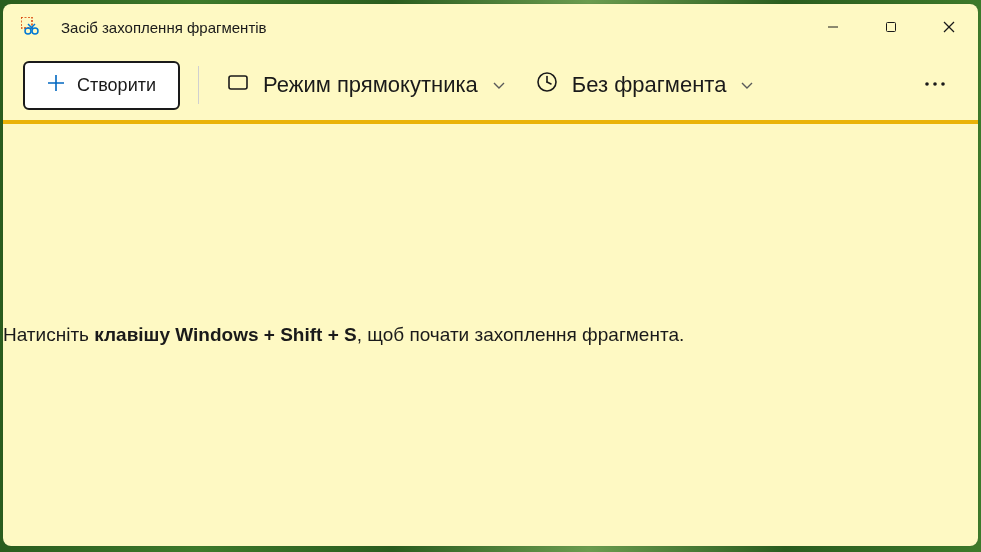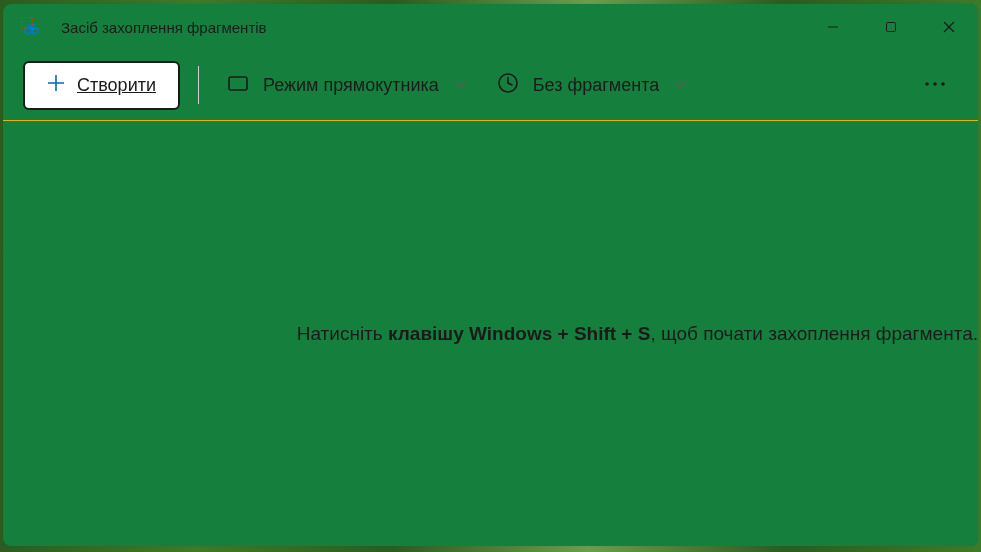--- a/index.html
+++ b/index.html
@@ -8,21 +8,21 @@
       box-sizing: border-box;
     }
     body {
       font-family: "Segoe UI", -apple-system, sans-serif;
       background: linear-gradient(90deg, #2a5d1e 0%, #3d7a2a 20%, #2a5d1e 40%, #6b9c4f 60%, #2a5d1e 80%, #3d7a2a 100%);
       width: 981px;
       height: 552px;
       padding: 4px 3px 6px 3px;
     }
     .window {
-      background: #15803d;
+      background: #fef9c3;
       width: 100%;
       height: 100%;
       border-radius: 8px;
       display: flex;
       flex-direction: column;
       overflow: hidden;
       box-shadow: 0 0 1px rgba(0,0,0,0.2);
     }
     .titlebar {
       height: 46px;
@@ -70,39 +70,38 @@
       display: flex;
       align-items: center;
       gap: 12px;
       padding: 11px 22px;
       border: 2px solid #1a1a1a;
       border-radius: 6px;
       background: #fff;
       cursor: pointer;
       font-size: 18px;
       color: #1a1a1a;
-      text-decoration: underline;
     }
     .new-btn .plus-icon svg {
       width: 18px;
       height: 18px;
     }
     .divider {
       width: 1px;
       height: 38px;
       background: #d0d0d0;
       margin: 0 8px;
     }
     .mode-btn, .delay-btn {
       display: flex;
       align-items: center;
       gap: 14px;
       padding: 10px 10px;
       cursor: pointer;
-      font-size: 18px;
+      font-size: 22px;
       color: #1a1a1a;
       background: transparent;
       border: none;
     }
     .mode-icon svg, .delay-icon svg {
       width: 22px;
       height: 22px;
     }
     .chevron svg {
       width: 14px;
@@ -118,22 +117,22 @@
       border: none;
     }
     .more-btn svg {
       width: 22px;
       height: 22px;
     }
     .content {
       flex: 1;
       display: flex;
       align-items: center;
-      justify-content: flex-end;
-      border-top: 1px solid #eab308;
+      justify-content: flex-start;
+      border-top: 4px solid #eab308;
     }
     .hint {
       font-size: 19px;
       color: #1a1a1a;
       text-align: center;
     }
     .hint .bold {
       font-weight: 600;
     }
   </style>

